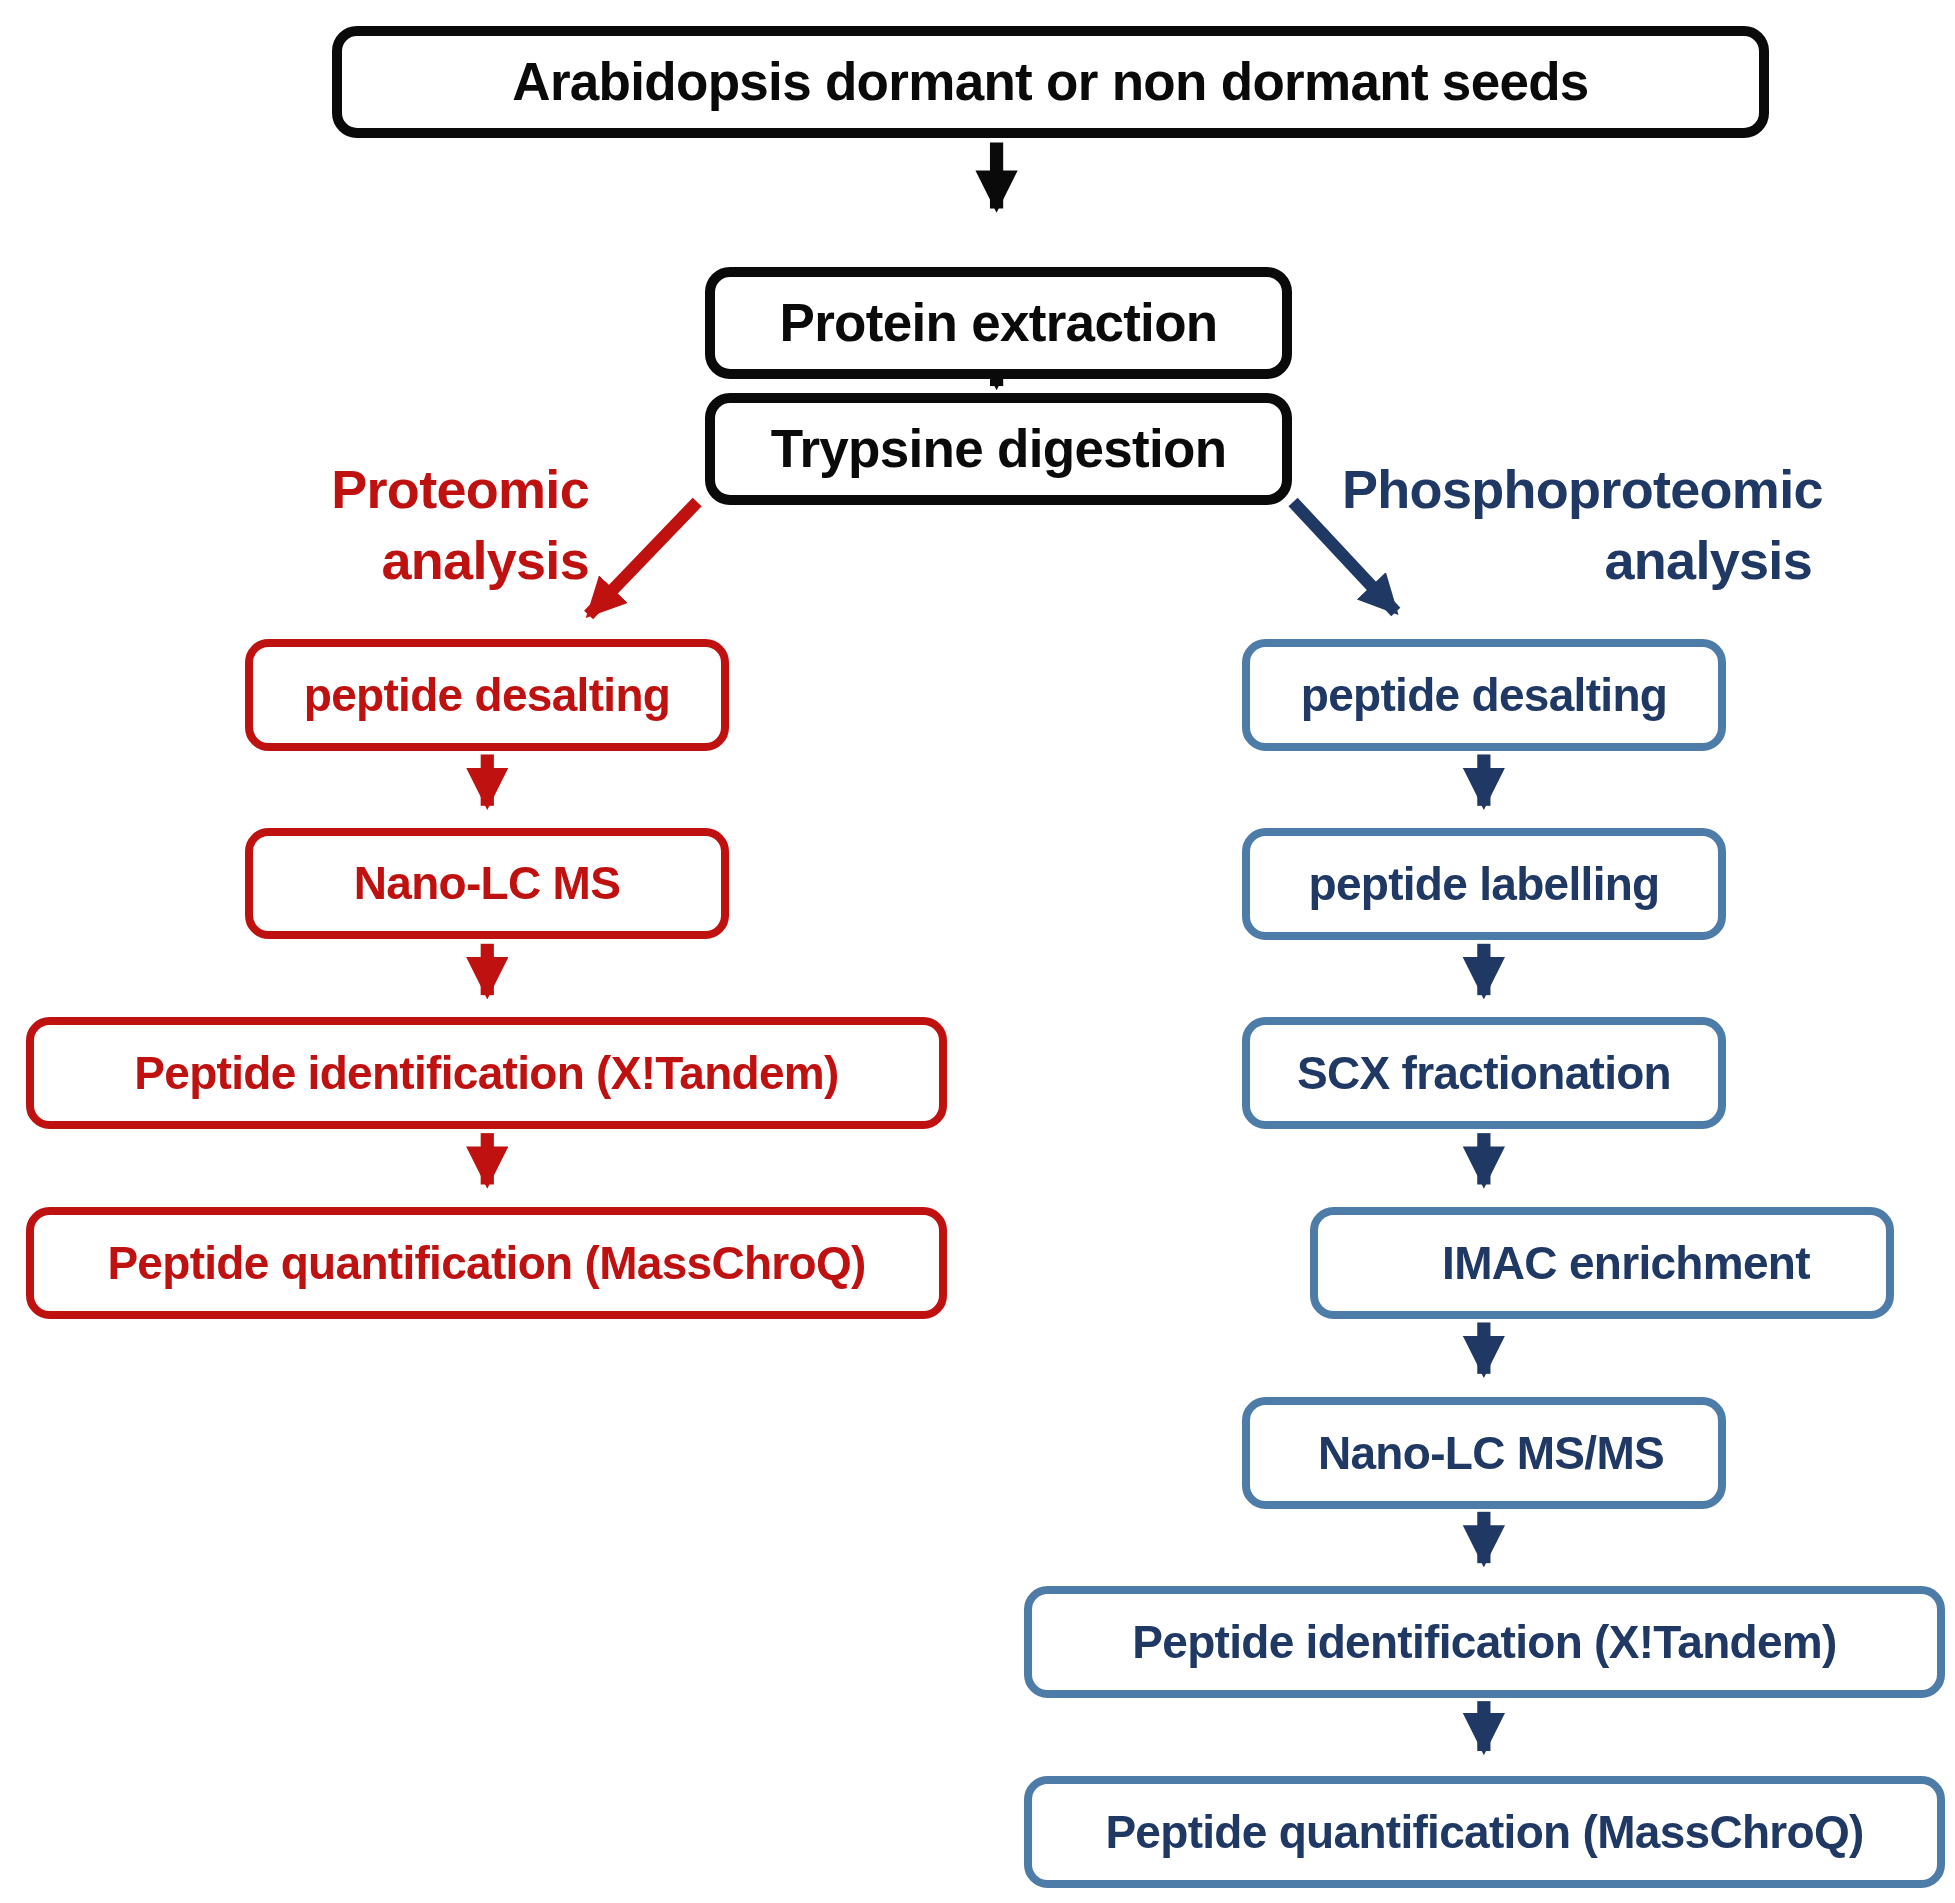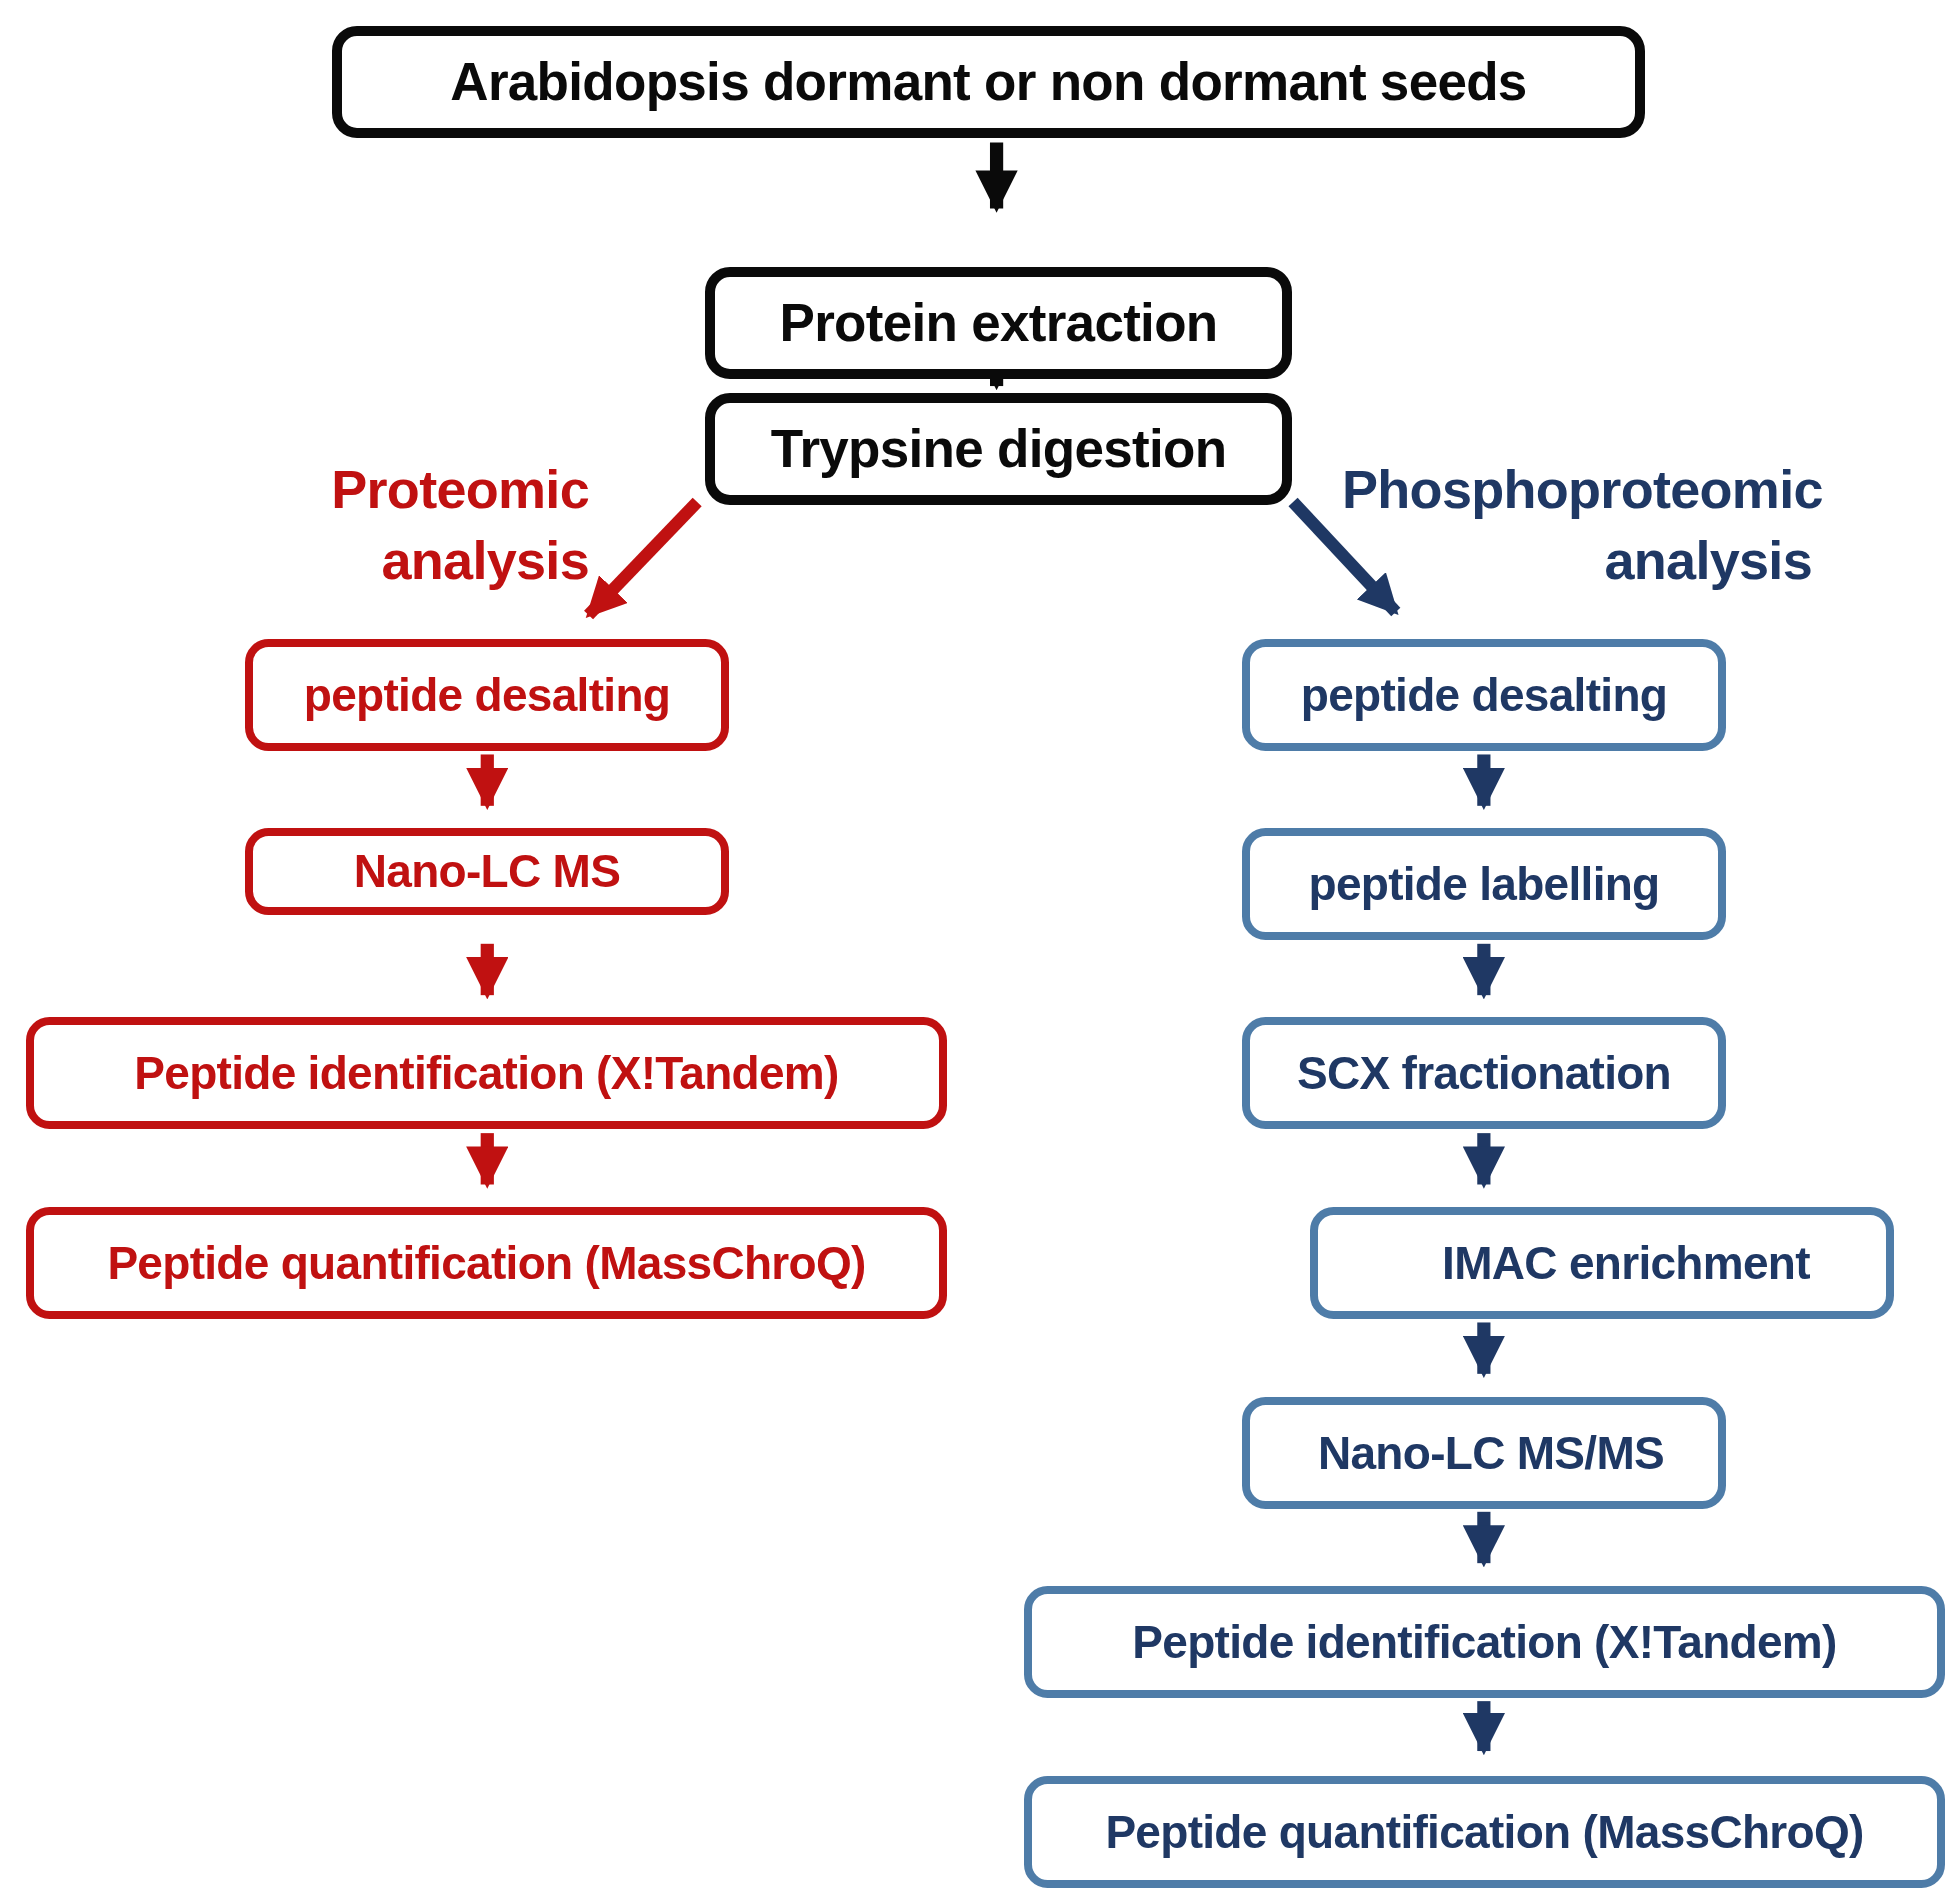--- a/index.html
+++ b/index.html
@@ -101,21 +101,21 @@
     <line class="shaft stroke-red" x1="664" y1="1544" x2="664" y2="1614" marker-end="url(#mh-red)"></line>
 
     <line class="shaft stroke-navy" x1="2022" y1="1028" x2="2022" y2="1098" marker-end="url(#mh-navy)"></line>
     <line class="shaft stroke-navy" x1="2022" y1="1286" x2="2022" y2="1356" marker-end="url(#mh-navy)"></line>
     <line class="shaft stroke-navy" x1="2022" y1="1544" x2="2022" y2="1614" marker-end="url(#mh-navy)"></line>
     <line class="shaft stroke-navy" x1="2022" y1="1802" x2="2022" y2="1872" marker-end="url(#mh-navy)"></line>
     <line class="shaft stroke-navy" x1="2022" y1="2060" x2="2022" y2="2130" marker-end="url(#mh-navy)"></line>
     <line class="shaft stroke-navy" x1="2022" y1="2318" x2="2022" y2="2386" marker-end="url(#mh-navy)"></line>
   </svg>
 
-  <div class="flow-box main-box" style="left:332px; top:26px; width:1313px; height:112px;text-align:center;">
+  <div class="flow-box main-box" style="left:332px; top:26px; width:1437px; height:112px;text-align:center;">
     <span>Arabidopsis dormant or non dormant seeds</span>
   </div>
   <div class="flow-box main-box" style="left:705px; top:219px; width:587px; height:112px;margin-top:48px;">
     <span>Protein extraction</span>
   </div>
   <div class="flow-box main-box" style="left:705px; top:393px; width:587px; height:112px;">
     <span>Trypsine digestion</span>
   </div>
 
   <div class="branch-label red" style="left:222px; top:454px; width:367px;">
@@ -123,21 +123,21 @@
     <div>analysis</div>
   </div>
   <div class="branch-label navy" style="left:1342px; top:454px; width:470px;">
     <div>Phosphoproteomic</div>
     <div>analysis</div>
   </div>
 
   <div class="flow-box red-box" style="left:245px; top:639px; width:484px; height:112px;">
     <span>peptide desalting</span>
   </div>
-  <div class="flow-box red-box" style="left:245px; top:828px; width:484px; height:87px;">
+  <div class="flow-box red-box" style="left:245px; top:828px; width:484px; height:111px;">
     <span>Nano-LC MS</span>
   </div>
   <div class="flow-box red-box" style="left:26px; top:1017px; width:921px; height:112px;">
     <span>Peptide identification (X!Tandem)</span>
   </div>
   <div class="flow-box red-box" style="left:26px; top:1207px; width:921px; height:112px;">
     <span>Peptide quantification (MassChroQ)</span>
   </div>
 
   <div class="flow-box blue-box" style="left:1242px; top:639px; width:484px; height:112px;">

